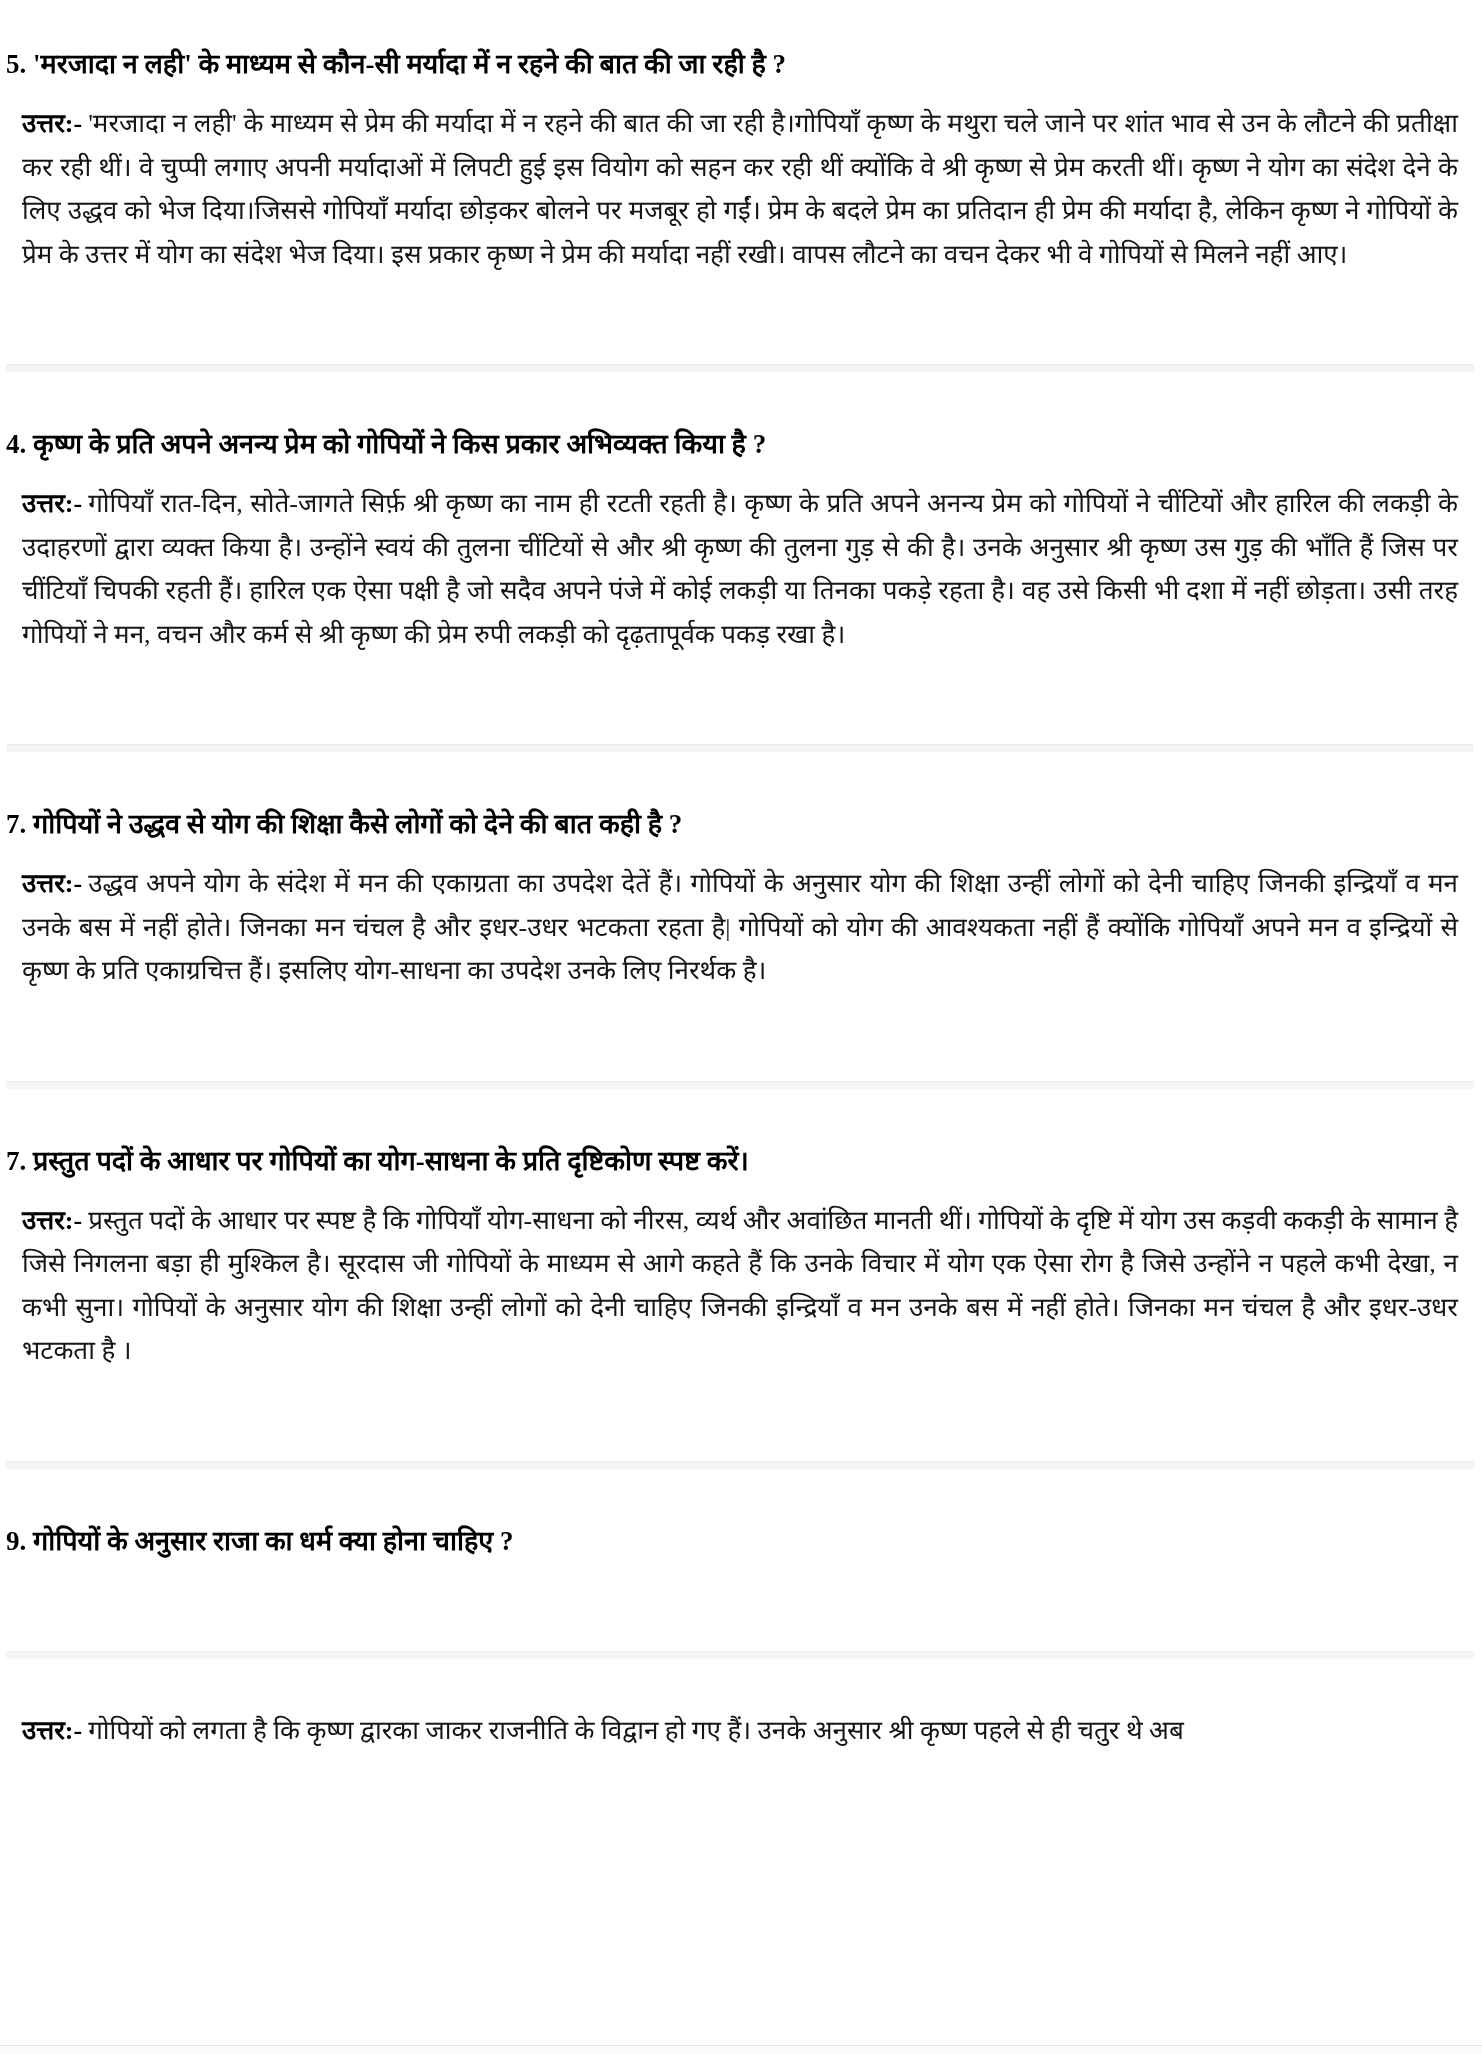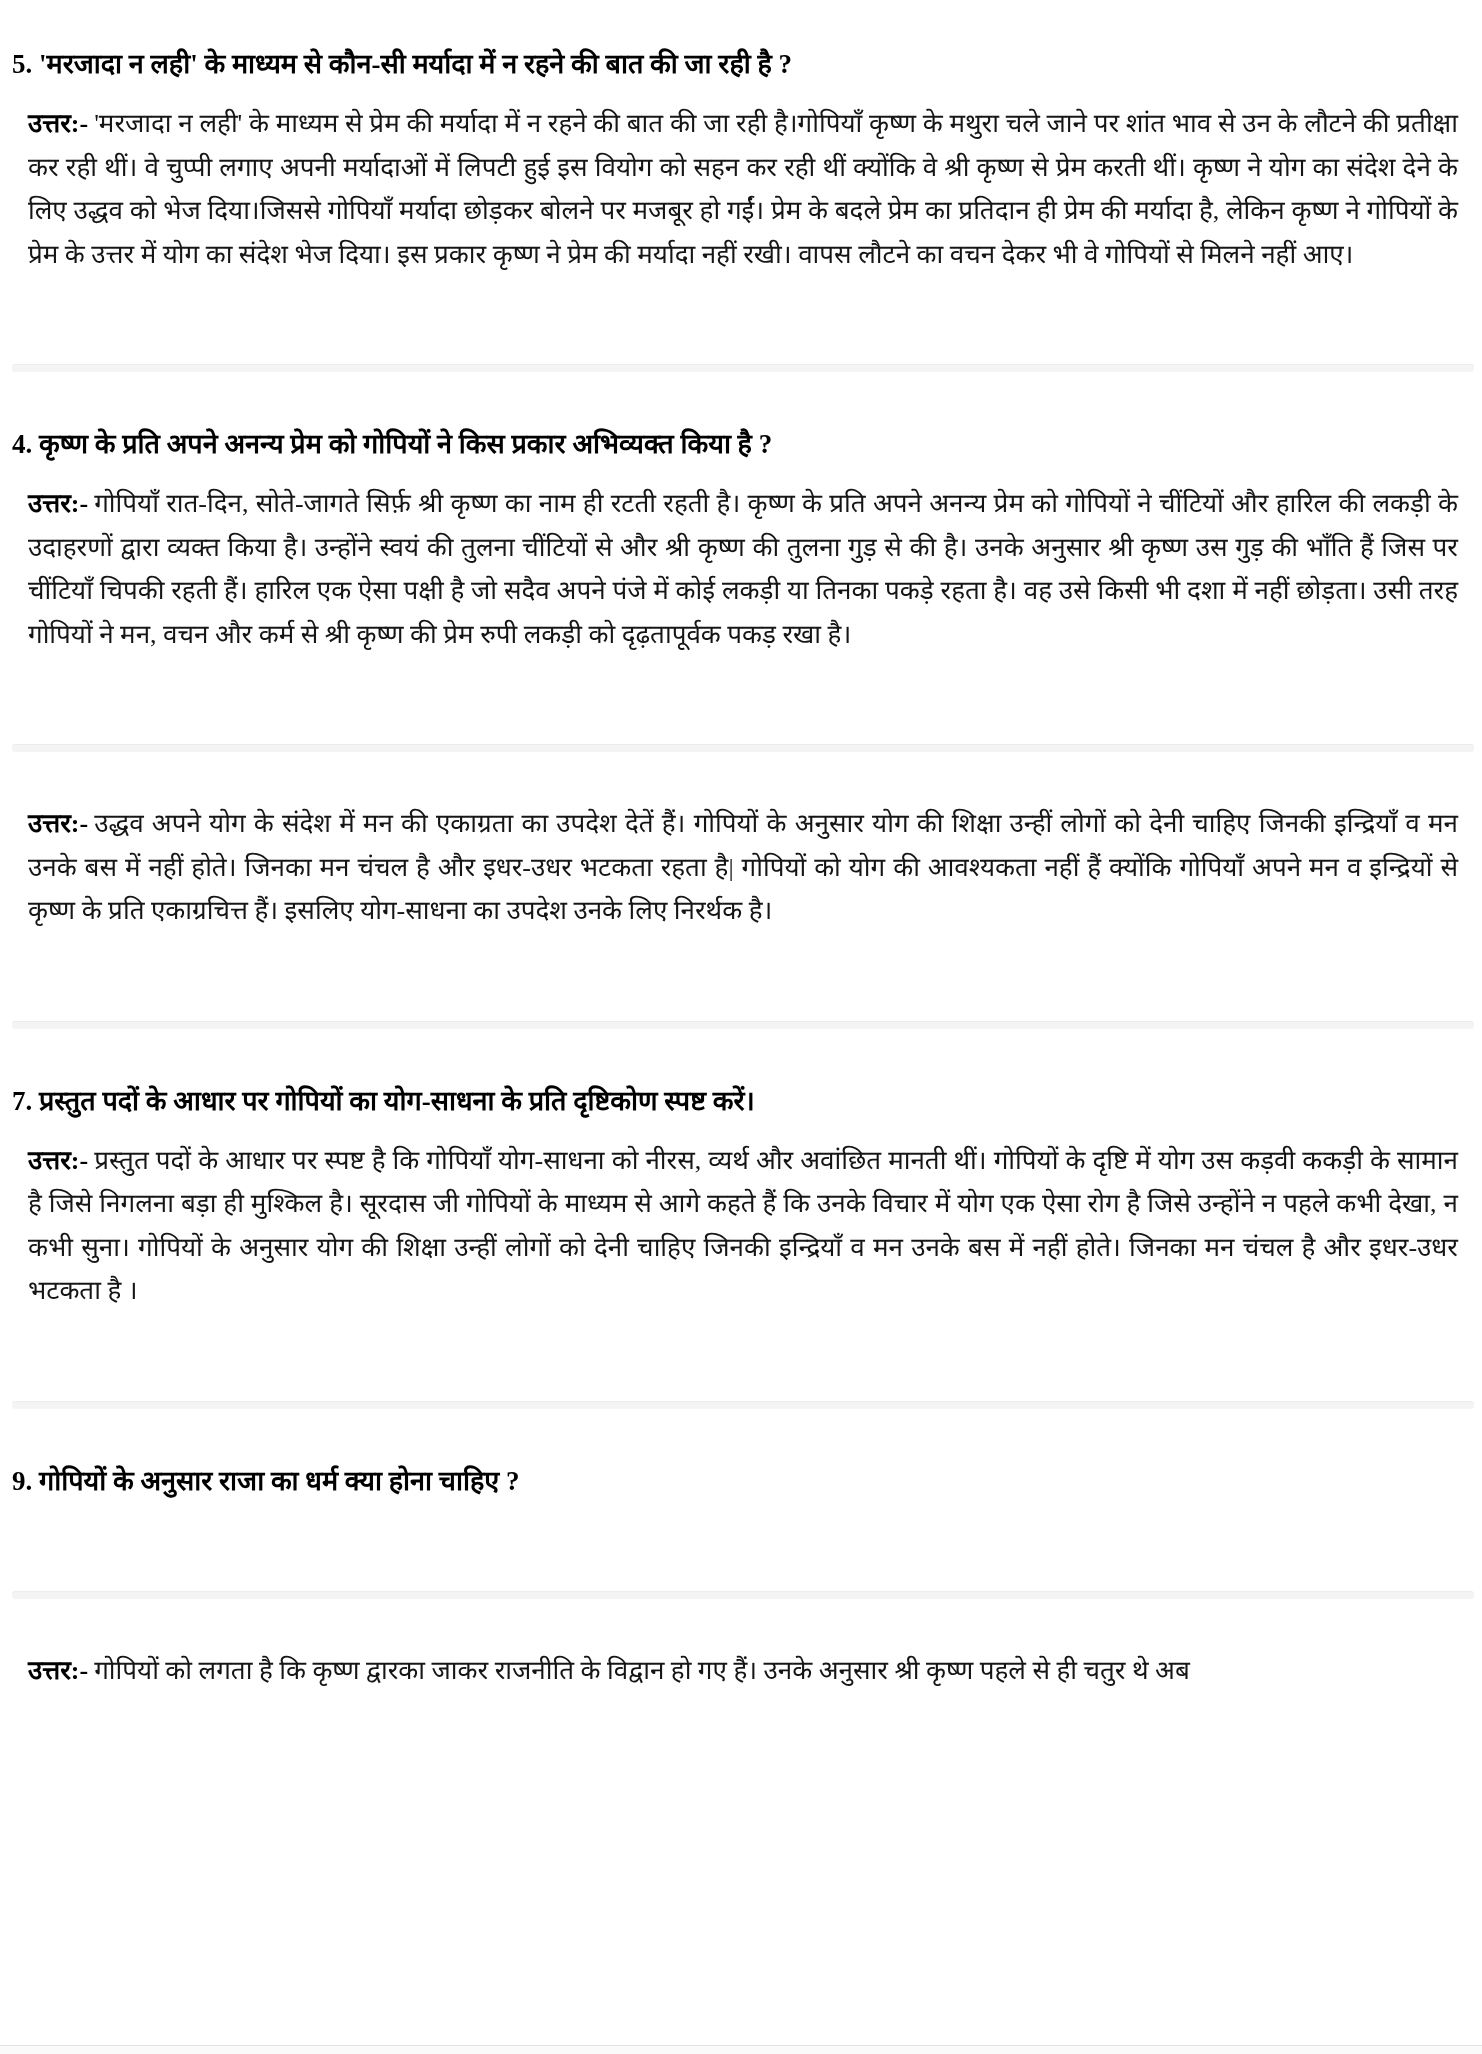--- a/index.html
+++ b/index.html
@@ -9,21 +9,21 @@
   }
   body {
     width: 1482px;
     height: 2054px;
     overflow: hidden;
     position: relative;
     font-family: "Liberation Serif", "DejaVu Serif", serif;
     color: #111111;
   }
   .page {
-    padding: 42px 8px 0 12px;
+    padding: 42px 8px 0 6px;
   }
   .qa { margin: 0; }
   .q {
     margin: 0 0 16px 0;
     font-size: 27px;
     font-weight: 700;
     line-height: 44px;
     color: #000000;
   }
   .a {
@@ -69,20 +69,21 @@
   <div class="divider"></div>
 
   <section class="qa">
     <h2 class="q">4. कृष्ण के प्रति अपने अनन्य प्रेम को गोपियों ने किस प्रकार अभिव्यक्त किया है ?</h2>
     <p class="a"><strong class="prefix">उत्तर:-</strong><span>गोपियाँ रात-दिन, सोते-जागते सिर्फ़ श्री कृष्ण का नाम ही रटती रहती है। कृष्ण के प्रति अपने अनन्य प्रेम को गोपियों ने चींटियों और हारिल की लकड़ी के उदाहरणों द्वारा व्यक्त किया है। उन्होंने स्वयं की तुलना चींटियों से और श्री कृष्ण की तुलना गुड़ से की है। उनके अनुसार श्री कृष्ण उस गुड़ की भाँति हैं जिस पर चींटियाँ चिपकी रहती हैं। हारिल एक ऐसा पक्षी है जो सदैव अपने पंजे में कोई लकड़ी या तिनका पकड़े रहता है। वह उसे किसी भी दशा में नहीं छोड़ता। उसी तरह गोपियों ने मन, वचन और कर्म से श्री कृष्ण की प्रेम रुपी लकड़ी को दृढ़तापूर्वक पकड़ रखा है।</span></p>
   </section>
 
   <div class="divider"></div>
 
   <section class="qa">
+    <h2 class="q">7. गोपियों ने उद्धव से योग की शिक्षा कैसे लोगों को देने की बात कही है ?</h2>
     <p class="a"><strong class="prefix">उत्तर:-</strong><span>उद्धव अपने योग के संदेश में मन की एकाग्रता का उपदेश देतें हैं। गोपियों के अनुसार योग की शिक्षा उन्हीं लोगों को देनी चाहिए जिनकी इन्द्रियाँ व मन उनके बस में नहीं होते। जिनका मन चंचल है और इधर-उधर भटकता रहता है| गोपियों को योग की आवश्यकता नहीं हैं क्योंकि गोपियाँ अपने मन व इन्द्रियों से कृष्ण के प्रति एकाग्रचित्त हैं। इसलिए योग-साधना का उपदेश उनके लिए निरर्थक है।</span></p>
   </section>
 
   <div class="divider"></div>
 
   <section class="qa">
     <h2 class="q">7. प्रस्तुत पदों के आधार पर गोपियों का योग-साधना के प्रति दृष्टिकोण स्पष्ट करें।</h2>
     <p class="a"><strong class="prefix">उत्तर:-</strong><span>प्रस्तुत पदों के आधार पर स्पष्ट है कि गोपियाँ योग-साधना को नीरस, व्यर्थ और अवांछित मानती थीं। गोपियों के दृष्टि में योग उस कड़वी ककड़ी के सामान है जिसे निगलना बड़ा ही मुश्किल है। सूरदास जी गोपियों के माध्यम से आगे कहते हैं कि उनके विचार में योग एक ऐसा रोग है जिसे उन्होंने न पहले कभी देखा, न कभी सुना। गोपियों के अनुसार योग की शिक्षा उन्हीं लोगों को देनी चाहिए जिनकी इन्द्रियाँ व मन उनके बस में नहीं होते। जिनका मन चंचल है और इधर-उधर भटकता है ।</span></p>
   </section>
 

